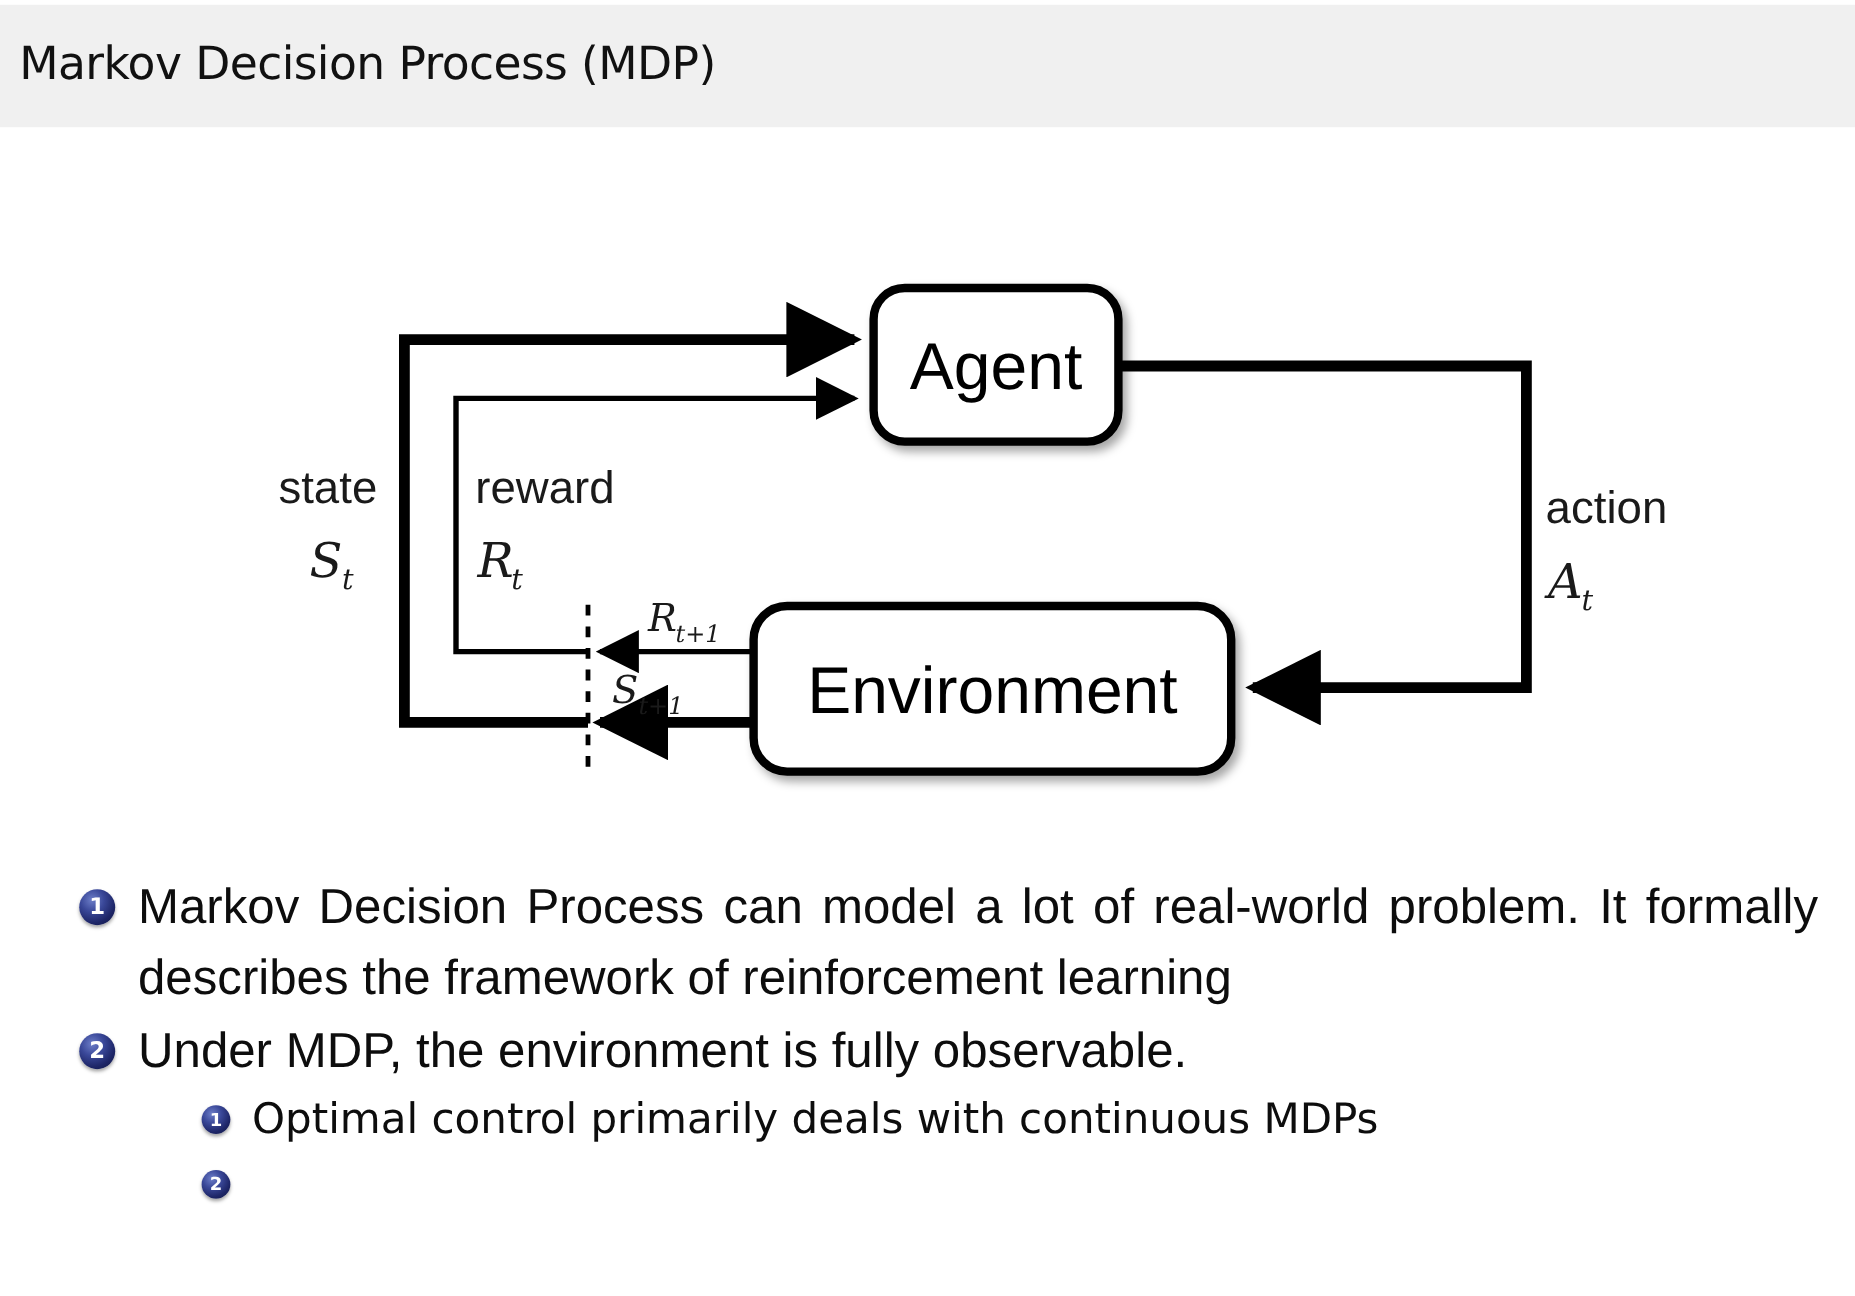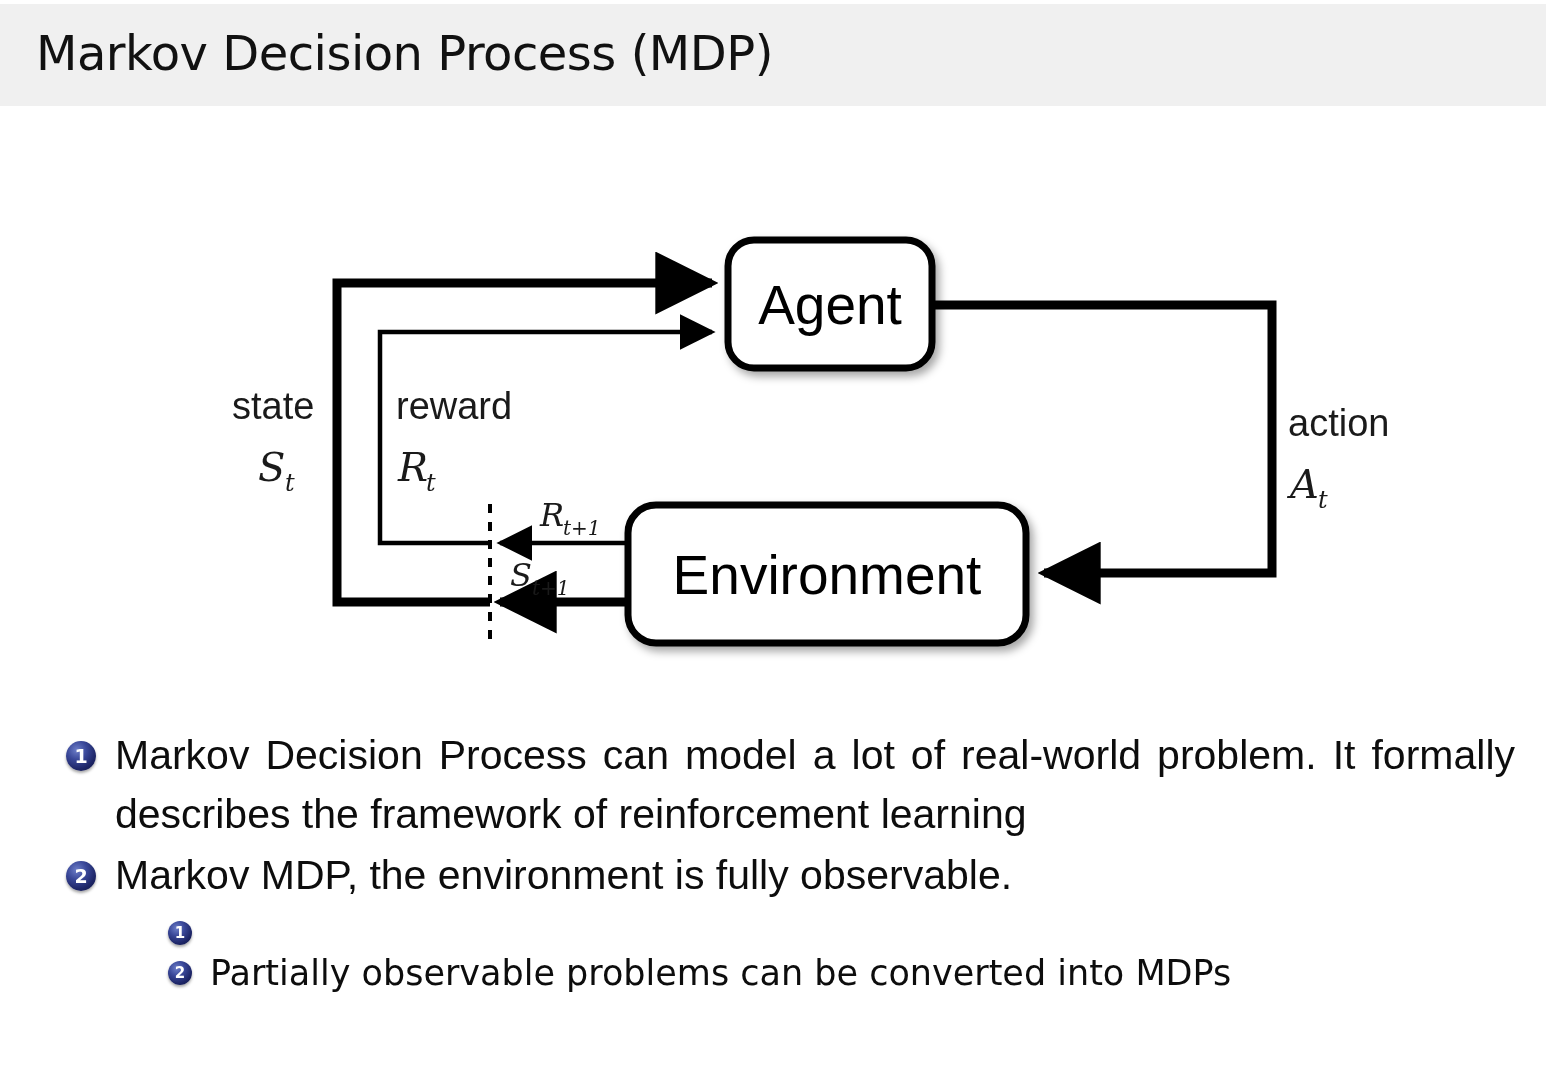--- a/index.html
+++ b/index.html
@@ -21,24 +21,24 @@
     position: absolute;
     left: 0; top: 0;
     width: 1546px;
     height: 106px;
     background: #f0f0f0;
     border-top: 4px solid #ffffff;
     box-sizing: border-box;
   }
   .slide-title {
     position: absolute;
-    left: 36px;
+    left: 16px;
     top: 14px;
     font-family: "DejaVu Sans", sans-serif;
-    font-size: 48px;
+    font-size: 38px;
     line-height: 70px;
     letter-spacing: -0.5px;
     color: #111111;
     white-space: nowrap;
     text-align: right;
   }
 
   
   .diagram {
     position: absolute;
@@ -229,25 +229,25 @@
 
 <div class="bullets">
 
   <div class="bullet-row lvl1">
     <div class="bullet-badge badge-1">1</div>
     <div class="bullet-text-l1">Markov Decision Process can model a lot of real-world problem. It formally describes the framework of reinforcement learning</div>
   </div>
 
   <div class="bullet-row lvl1">
     <div class="bullet-badge badge-1">2</div>
-    <div class="bullet-text-l1">Markov MDP, the environment is fully observable.</div>
+    <div class="bullet-text-l1">Under MDP, the environment is fully observable.</div>
   </div>
 
   <div class="bullet-row lvl2">
     <div class="bullet-badge badge-2">1</div>
+    <div class="bullet-text-l2">Optimal control primarily deals with continuous MDPs</div>
   </div>
 
   <div class="bullet-row lvl2">
     <div class="bullet-badge badge-2">2</div>
-    <div class="bullet-text-l2">Partially observable problems can be converted into MDPs</div>
   </div>
 
 </div>
 
 </body></html>

